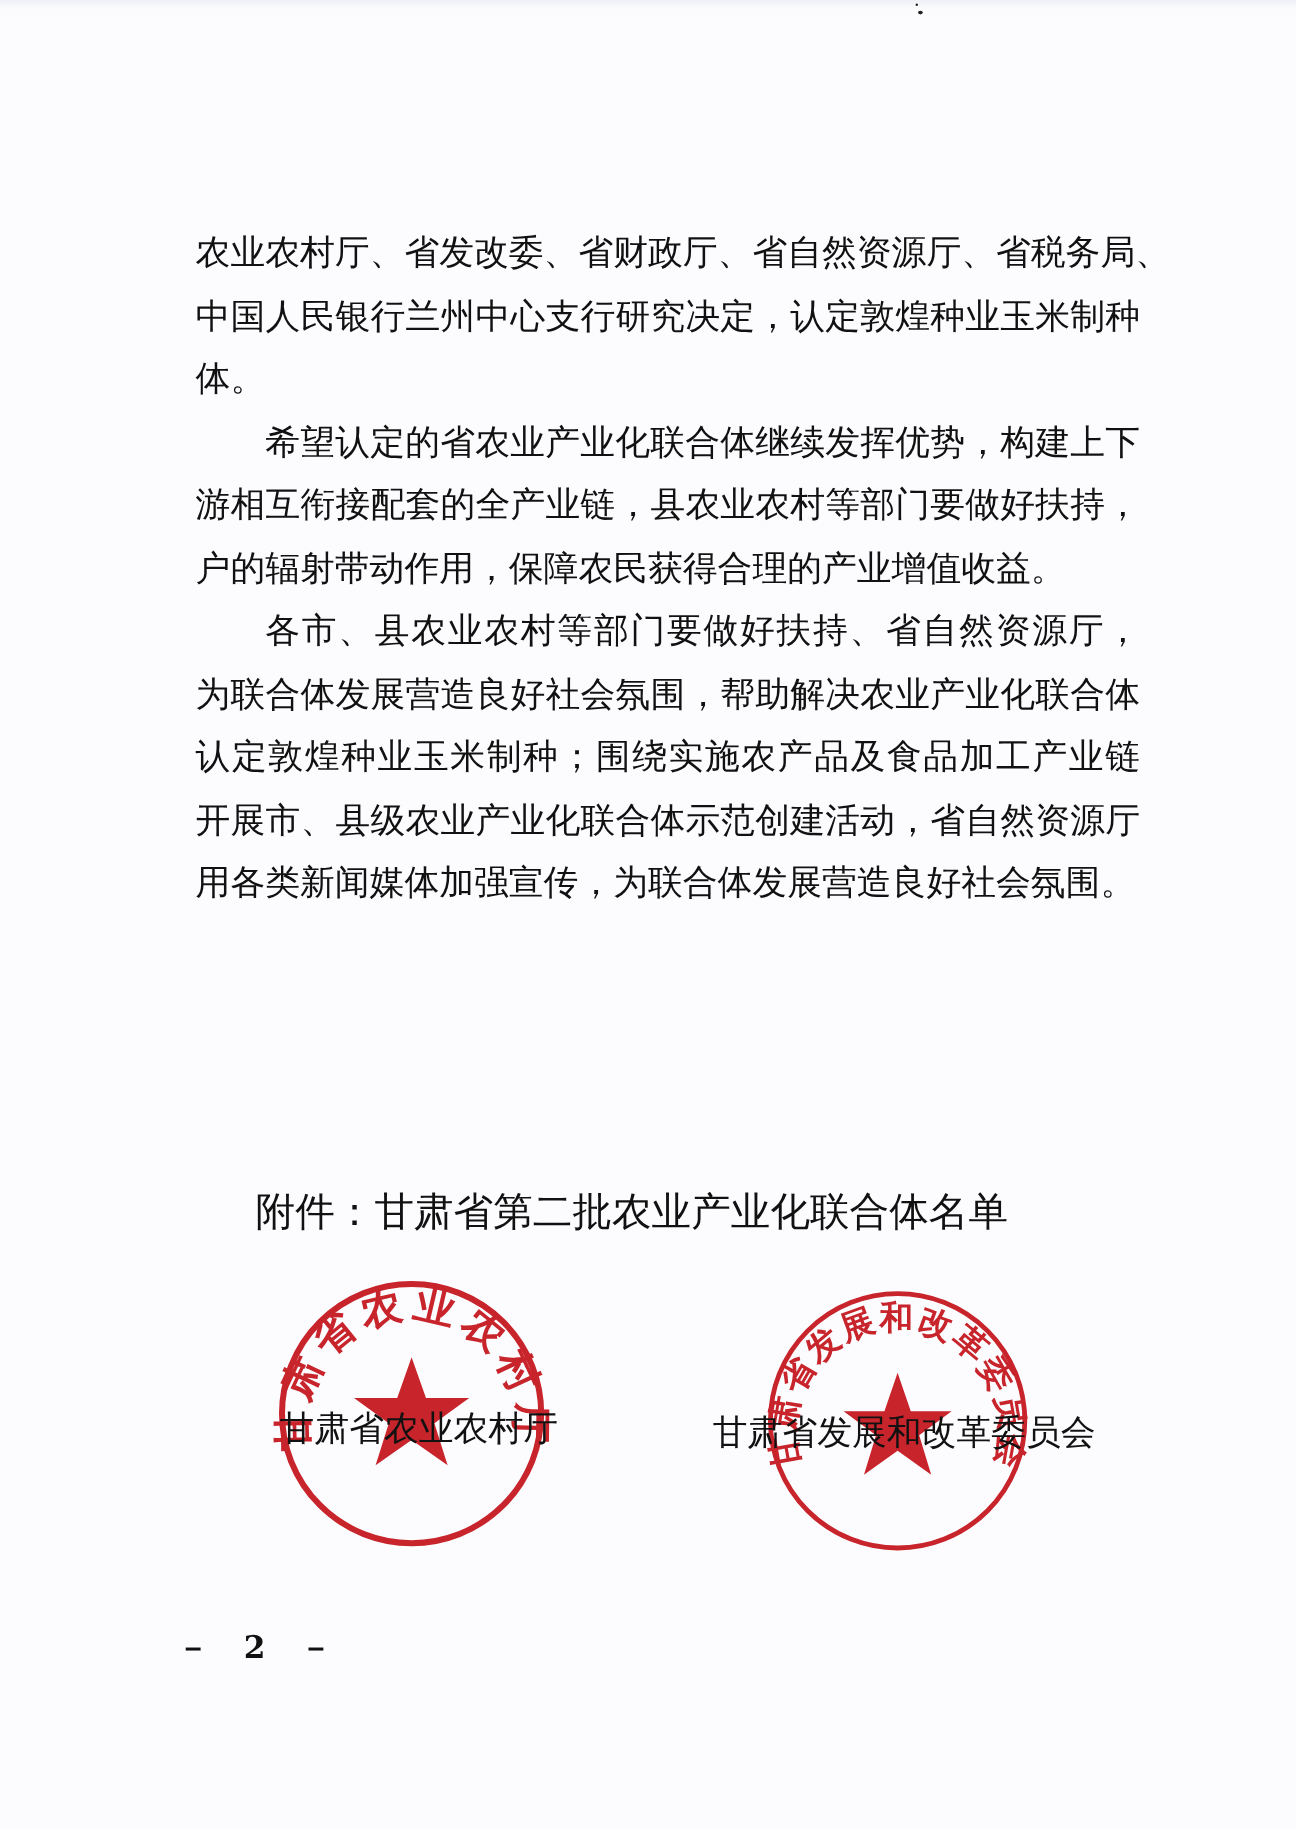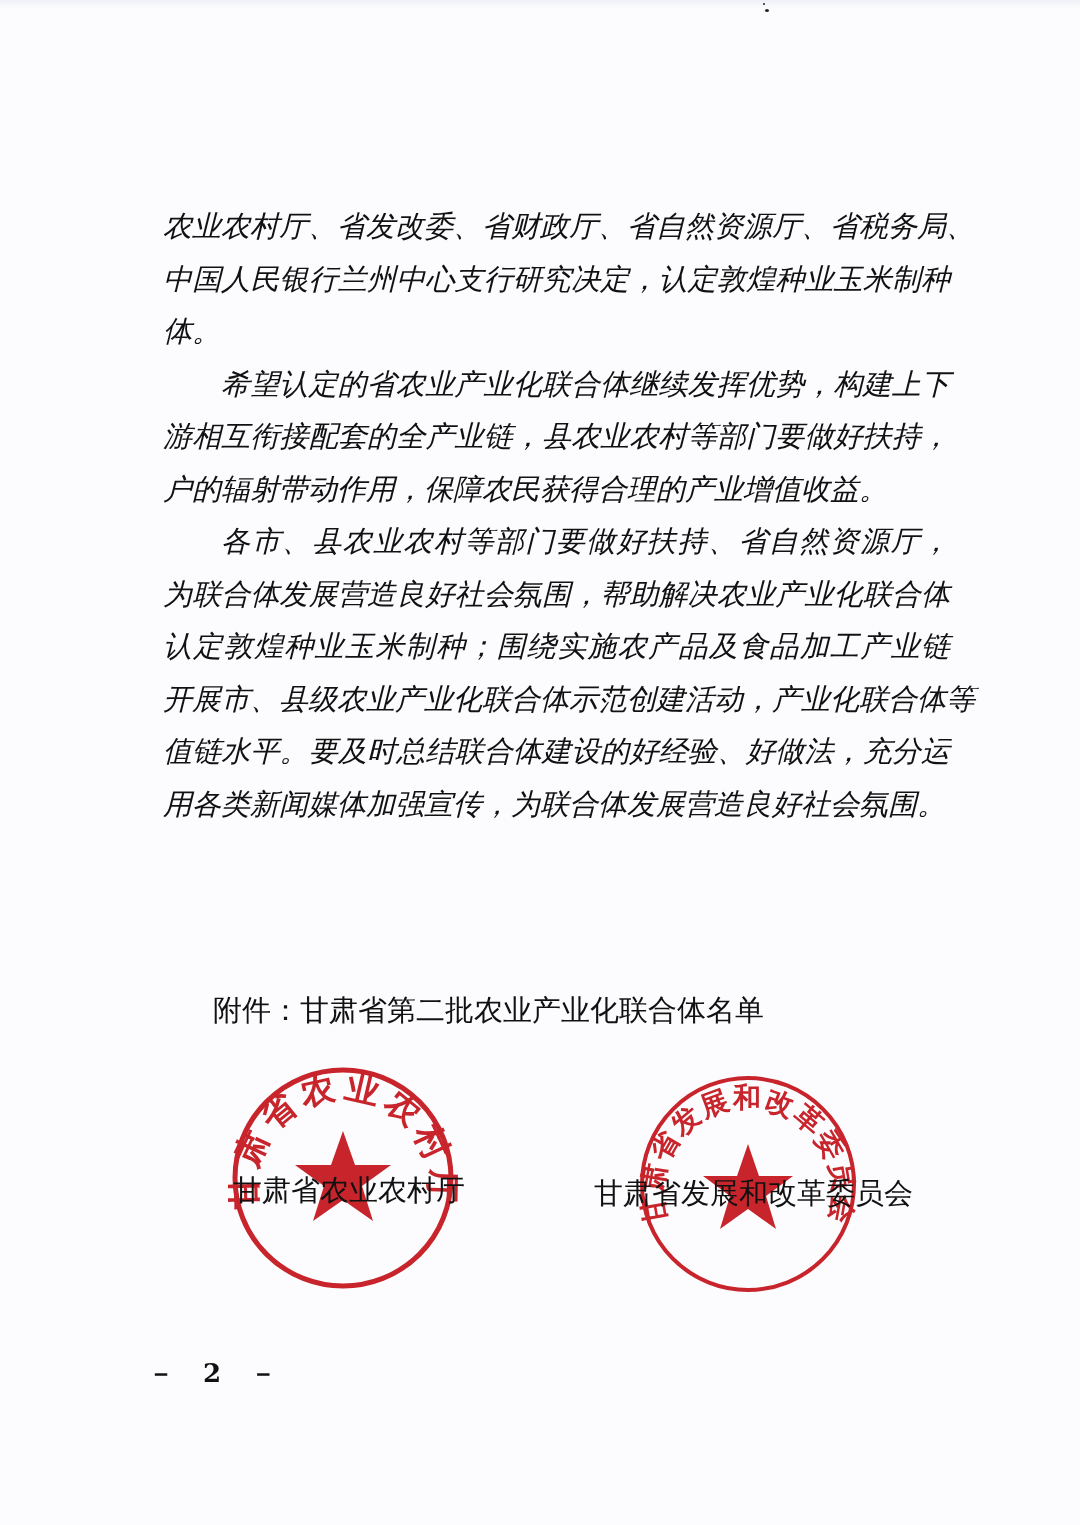--- a/index.html
+++ b/index.html
@@ -4,29 +4,29 @@
 <style>
   html, body { margin: 0; padding: 0; }
   body {
     width: 1080px; height: 1525px; position: relative; overflow: hidden;
     background: #fcfcfe;
     font-family: "DejaVu Serif", "Liberation Serif", serif;
     color: #111;
   }
   .page-edge { position: absolute; left: 0; top: 0; width: 1080px; height: 8px; background: linear-gradient(#eef0f6, #fcfcfe); }
   .speck { position: absolute; background: #222; border-radius: 50%; }
-  .body-text { position: absolute; left: 163px; top: 200px; width: 787px; font-style: italic; }
+  .body-text { position: absolute; left: 163px; top: 184px; width: 787px; }
   .line {
     height: 52.5px; line-height: 52.5px; font-size: 29px;
     white-space: nowrap; text-align: justify; text-align-last: justify;
     letter-spacing: 0;
   }
   .line.last { text-align-last: left; }
   .line.indent { padding-left: 58px; }
-  .attachment { position: absolute; left: 213px; top: 988px; font-size: 29px; line-height: 44px; white-space: nowrap; }
+  .attachment { position: absolute; left: 213px; top: 988px; font-size: 33px; line-height: 44px; white-space: nowrap; }
   .seal { position: absolute; }
   .seal svg { display: block; }
   .signer { position: absolute; font-size: 29px; white-space: nowrap; line-height: 40px; }
   .page-no { position: absolute; left: 148px; top: 1356px; font-size: 26px; font-weight: bold; letter-spacing: 10px; }
 </style>
 </head>
 <body>
 
 <div class="page-edge"></div>
 <div class="speck" style="left:765px;top:9px;width:4px;height:3px;"></div>
@@ -43,22 +43,21 @@
   <div>
     <div class="line indent">希望认定的省农业产业化联合体继续发挥优势，构建上下</div>
     <div class="line">游相互衔接配套的全产业链，县农业农村等部门要做好扶持，</div>
     <div class="line last">户的辐射带动作用，保障农民获得合理的产业增值收益。</div>
   </div>
 
   <div>
     <div class="line indent">各市、县农业农村等部门要做好扶持、省自然资源厅，</div>
     <div class="line">为联合体发展营造良好社会氛围，帮助解决农业产业化联合体</div>
     <div class="line">认定敦煌种业玉米制种；围绕实施农产品及食品加工产业链</div>
-    <div class="line">开展市、县级农业产业化联合体示范创建活动，产业化联合体等</div>
-    <div class="line">值链水平。要及时总结联合体建设的好经验、好做法，充分运</div>
+    <div class="line">开展市、县级农业产业化联合体示范创建活动，省自然资源厅</div>
     <div class="line last">用各类新闻媒体加强宣传，为联合体发展营造良好社会氛围。</div>
   </div>
 </div>
 
 <div class="attachment">附件：甘肃省第二批农业产业化联合体名单</div>
 
 <div class="seal" style="left:228px;top:1063px;">
   <svg width="230" height="230" viewBox="0 0 230 230">
     <defs>
       <path id="arc1" d="M 40 170 A 88 88 0 1 1 190 170" fill="none"></path>

